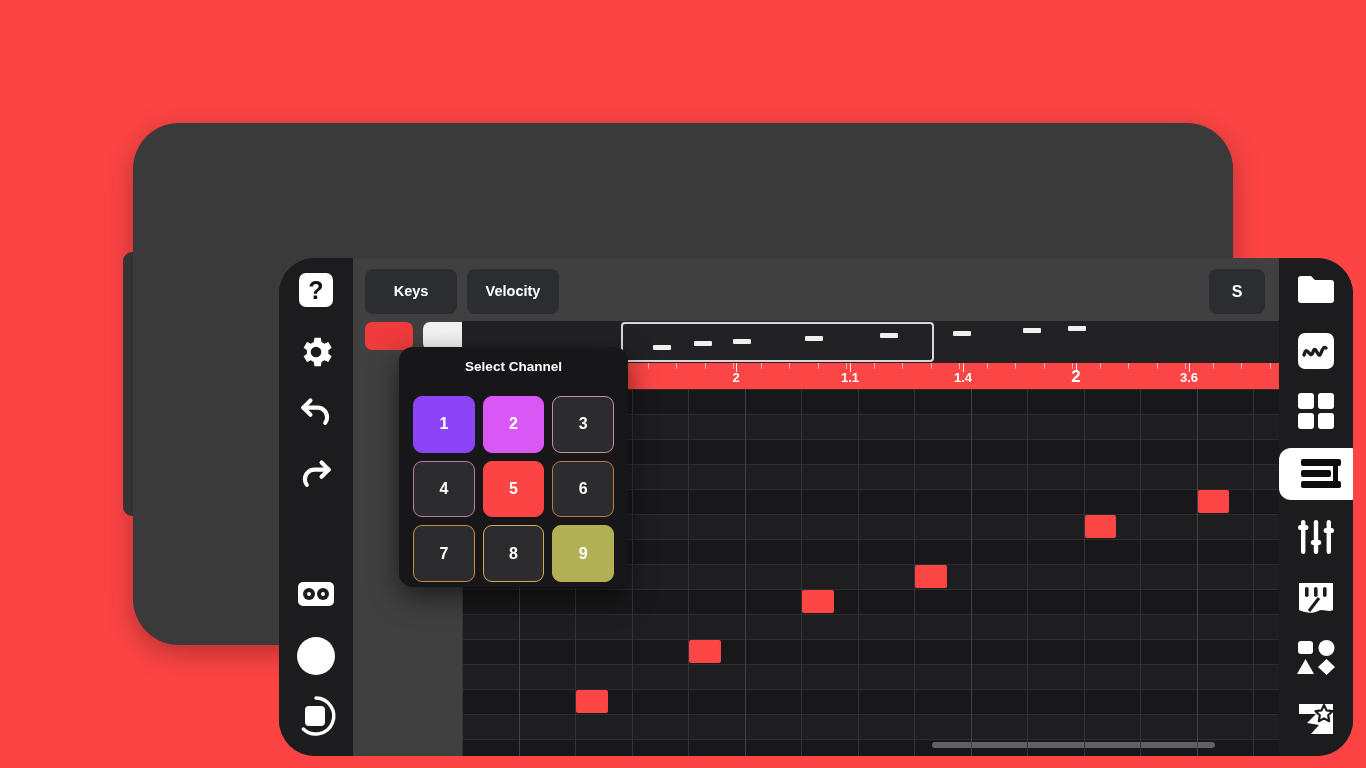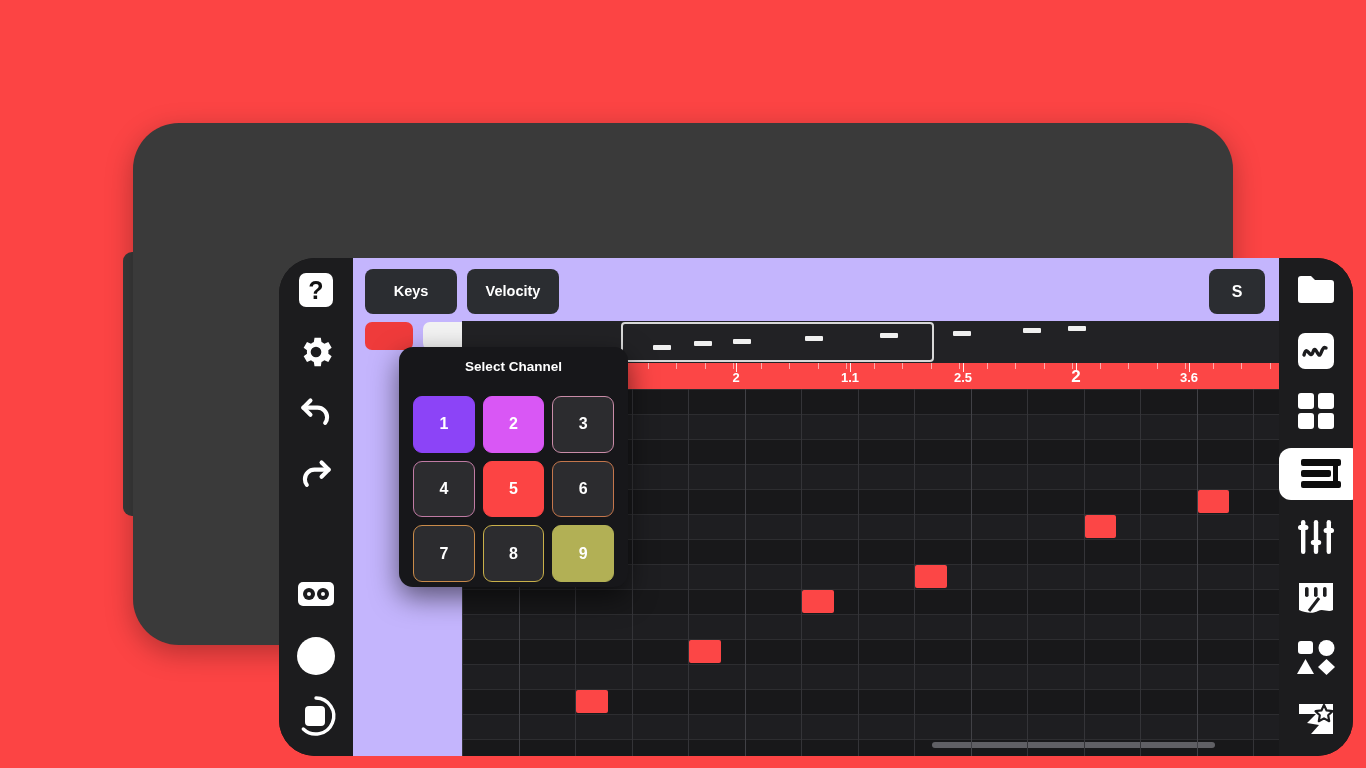--- a/index.html
+++ b/index.html
@@ -64,21 +64,21 @@
     background: #fff; color: #0d0d0d;
     border-radius: 12px;
     width: 84px; height: 52px;
     margin-right: -10px;
   }
 
   
   #main {
     position: absolute;
     left: 74px; top: 0; right: 74px; bottom: 0;
-    background: #c4b5fd;
+    background: #404040;
   }
 
   
   #toolbar {
     position: absolute; left: 0; top: 0;
     width: 100%; height: 66px;
     display: flex; align-items: center;
     padding: 0 0 0 12px;
   }
   .tab-btn {
@@ -345,21 +345,21 @@
           <div class="ruler-tick" style="left: 694.5px;"></div>
           <div class="ruler-tick" style="left: 722.8px;"></div>
           <div class="ruler-tick" style="left: 751px;"></div>
           <div class="ruler-tick" style="left: 779.3px;"></div>
           <div class="ruler-tick" style="left: 807.5px;"></div>
           <div class="ruler-tick major" style="left: 274px;"></div>
           <div class="ruler-label" style="left: 274px;">2</div>
           <div class="ruler-tick major" style="left: 388px;"></div>
           <div class="ruler-label" style="left: 388px;">1.1</div>
           <div class="ruler-tick major" style="left: 501px;"></div>
-          <div class="ruler-label" style="left: 501px;">2.5</div>
+          <div class="ruler-label" style="left: 501px;">1.4</div>
           <div class="ruler-tick major" style="left: 614px;"></div>
           <div class="ruler-label big" style="left: 614px;">2</div>
           <div class="ruler-tick major" style="left: 727px;"></div>
           <div class="ruler-label" style="left: 727px;">3.6</div>
         </div>
 
       <div id="playhead-block" style="left: 887px;"></div>
 
       <div id="grid-area">
           <div class="grid-rowband" style="top: 325px; height: 25px;"></div>

